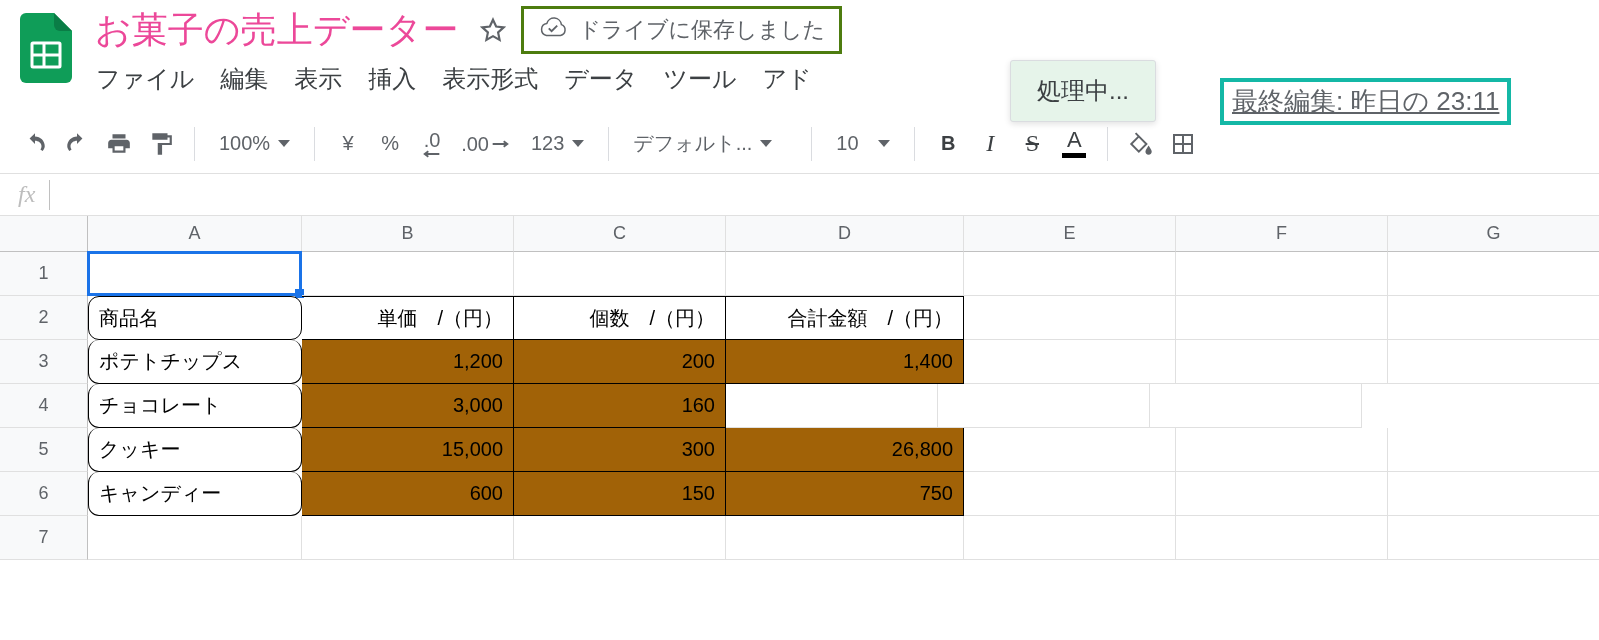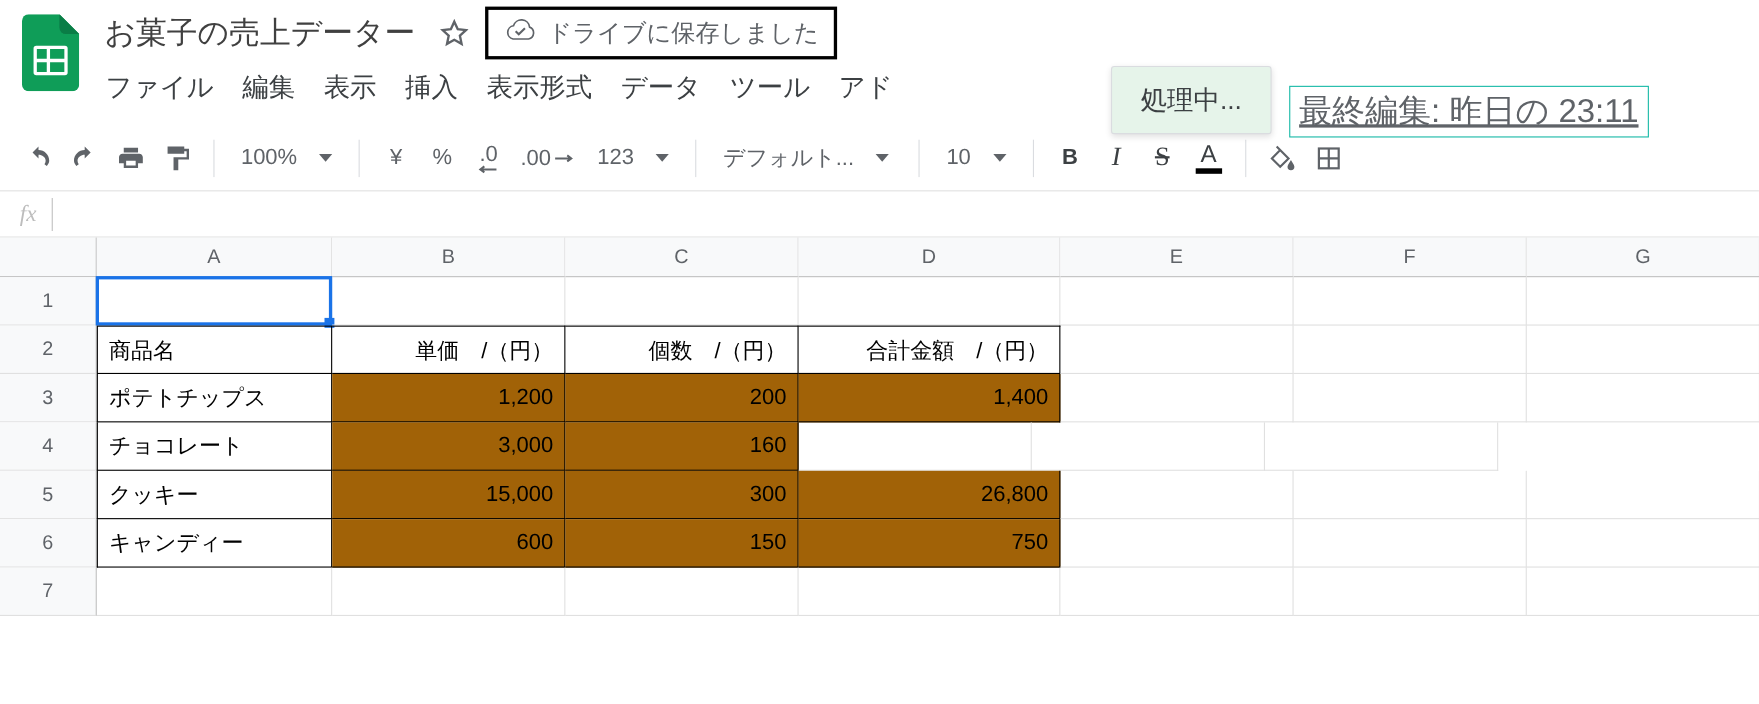--- a/index.html
+++ b/index.html
@@ -24,32 +24,32 @@
     width: 60px; height: 80px;
     display: flex; align-items: center; justify-content: center;
     margin-right: 12px;
     flex-shrink: 0;
   }
   .sheets-logo svg { width: 52px; height: 70px; }
 
   .title-block { display: flex; flex-direction: column; }
   .title-row { display: flex; align-items: center; gap: 14px; height: 44px; }
   .doc-title {
-    font-size: 28px;
-    color: #404040;
+    font-size: 36px;
+    color: #ec4899;
     padding: 2px 6px;
     border: 1px solid transparent;
     border-radius: 4px;
   }
   .star-btn { width:28px; height:28px; color:#5f6368; display:flex; align-items:center; justify-content:center; cursor:pointer; }
   .star-btn svg{width:26px;height:26px;fill:none;stroke:#5f6368;stroke-width:2;}
 
   .save-status {
     display:flex; align-items:center; gap:10px;
-    border: 3px solid #000000;
+    border: 3px solid #4d7c0f;
     padding: 6px 14px;
     height: 48px;
     color:#5f6368;
     font-size: 22px;
   }
   .cloud-icon svg{width:30px;height:24px;fill:none;stroke:#5f6368;stroke-width:1.6;}
 
   
   .menubar {
     display:flex; align-items:center;
@@ -67,24 +67,24 @@
     background:#e6f4ea;
     border:1px solid #dadce0;
     border-radius:3px;
     box-shadow: 0 2px 6px rgba(0,0,0,.12);
     padding: 14px 26px;
     font-size: 24px;
     color:#3c4043;
   }
   .last-edit {
     position:absolute;
-    left: 1172px; top: 78px;
-    border:1px solid #14b8a6;
+    left: 1220px; top: 78px;
+    border:4px solid #14b8a6;
     padding: 2px 8px;
-    font-size: 30px;
+    font-size: 26px;
     color:#5f6368;
     text-decoration: underline;
   }
 
   
   .toolbar {
     display:flex; align-items:center;
     height: 60px;
     border-bottom: 1px solid #e0e0e0;
     padding: 0 18px;
@@ -94,39 +94,39 @@
     margin-top: 12px;
   }
   .tbtn {
     min-width:34px; height:34px;
     display:flex; align-items:center; justify-content:center;
     cursor:pointer;
     padding:0 4px;
   }
   .tbtn svg{width:26px;height:26px;fill:#5f6368;}
   .sep { width:1px; height:34px; background:#dadce0; margin:0 8px; }
-  .dd { display:flex; align-items:center; gap:20px; cursor:pointer; padding:0 8px; }
+  .dd { display:flex; align-items:center; gap:8px; cursor:pointer; padding:0 8px; }
   .caret { width:0;height:0;border-left:6px solid transparent;border-right:6px solid transparent;border-top:7px solid #5f6368; }
   .bold{font-weight:bold;color:#3c4043;}
   .ital{font-style:italic;font-family:serif;font-size:24px;color:#3c4043;}
   .strike{text-decoration:line-through;font-family:serif;font-size:24px;color:#3c4043;}
   .txtcolor{display:flex;flex-direction:column;align-items:center;line-height:1;}
   .txtcolor .bar{width:24px;height:5px;background:#000;margin-top:2px;}
   .fill svg{width:26px;height:26px;fill:none;stroke:#5f6368;stroke-width:1.8;}
   .borders svg{width:24px;height:24px;stroke:#5f6368;stroke-width:2;fill:none;}
 
   
   .fxbar {
     display:flex; align-items:center;
     height:42px;
     border-bottom:1px solid #e0e0e0;
     padding:0 18px;
     gap:14px;
   }
-  .fx-label{font-style:italic;font-family:serif;font-size:21px;color:#bdbdbd;}
+  .fx-label{font-style:italic;font-family:serif;font-size:24px;color:#bdbdbd;}
   .fx-input{
     flex:1; height:30px; border:none; outline:none;
     font-size:18px;
     border-left:1px solid #c0c0c0;
     padding-left:14px;
   }
 
   
   .grid { display:flex; }
   .rowhdrs { width:88px; flex-shrink:0; }
@@ -147,21 +147,21 @@
   .row{display:flex;height:44px;}
   .cell{
     border-right:1px solid #e0e0e0;border-bottom:1px solid #e0e0e0;
     display:flex;align-items:center;padding:0 10px;font-size:20px;color:#000;
     position:relative;
   }
   .num{justify-content:flex-end;}
   .green{background:#a16207;} 
   .bT{border-top:1.5px solid #000;}
   .bB{border-bottom:1.5px solid #000;}
-  .bL{border-left:1.5px solid #000;}
+  .bL{border-left:1.5px solid #000;border-radius:11px;}
   .bR{border-right:1.5px solid #000;}
 
   .col-A{width:214px;}
   .col-B{width:212px;}
   .col-C{width:212px;}
   .col-D{width:238px;}
   .col-E{width:212px;}
   .col-F{width:212px;}
   .col-G{width:212px;}
 

